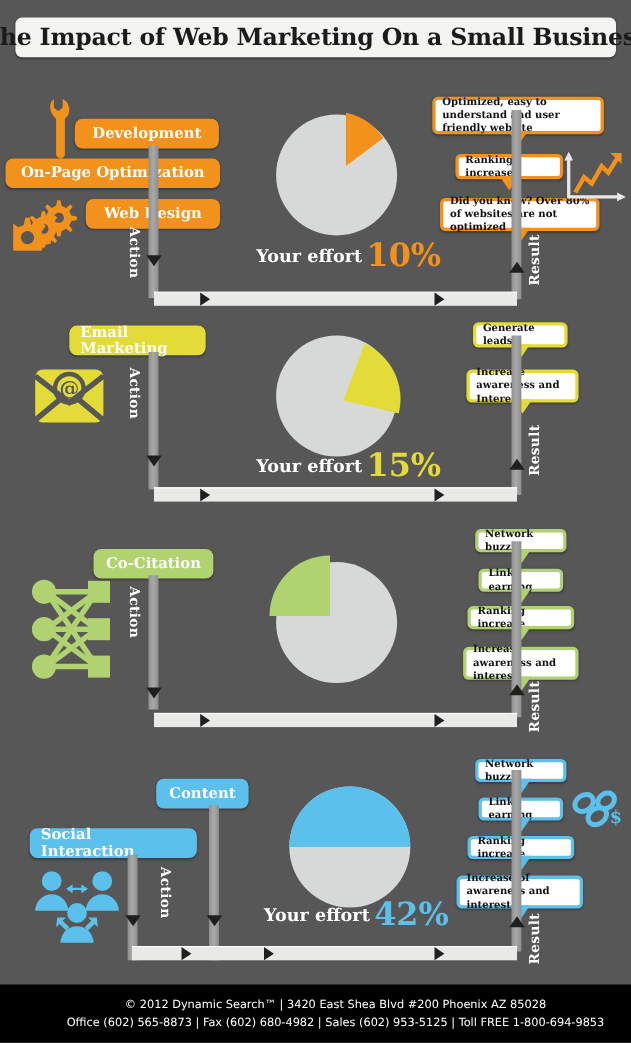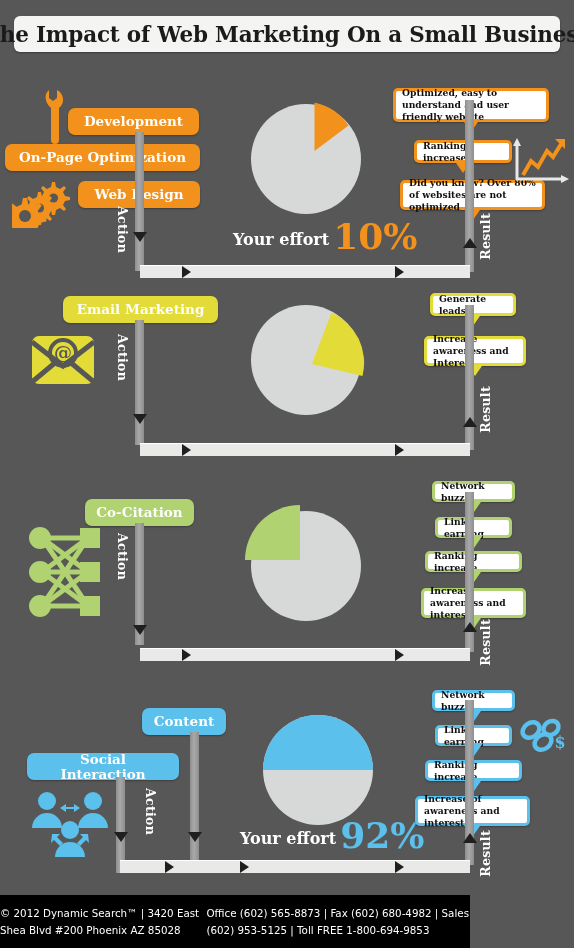--- a/index.html
+++ b/index.html
@@ -38,21 +38,21 @@
   .pill {
     position: absolute;
     border-radius: 7px;
     display: flex; align-items: center; justify-content: center;
     color: #fdfdfb;
     font-family: "DejaVu Serif", "Liberation Serif", serif;
     font-weight: bold;
     font-size: 13.5px;
     padding: 0 10px;
     box-shadow: 0 1px 2px rgba(0,0,0,.3);
-    text-align: center;
+    text-align: left;
     line-height: 1.05;
   }
 
   
   .stem {
     position: absolute;
     width: 9px;
     background: linear-gradient(to right, #8e8e8e 0%, #a9a9a9 45%, #8e8e8e 100%);
   }
   .stem-head {
@@ -136,37 +136,38 @@
   .pie-wrap { position: absolute; }
   .effort-line {
     position: absolute;
     white-space: nowrap;
     color: #ffffff;
     font-family: "DejaVu Serif", "Liberation Serif", serif;
     font-weight: bold;
     font-size: 16px;
   }
   .effort-line .pct {
-    font-size: 36px;
+    font-size: 29px;
     vertical-align: -4px;
     margin-left: 4px;
   }
 
   
   .footer {
     position: absolute;
     left: 0; bottom: 0;
-    width: 470px; height: 53px;
+    width: 574px; height: 53px;
     background: #000000;
     color: #ffffff;
-    display: flex; flex-direction: row;
+    display: flex; flex-direction: column;
     align-items: center; justify-content: center;
     font-family: "DejaVu Sans", "Liberation Sans", sans-serif;
     font-size: 10.3px;
     line-height: 1.65;
+    padding-left: 36px;
   }
 
   .icon { position: absolute; }
 </style>
 </head>
 <body>
 
 <div id="page">
 
   <div class="title-bar">
@@ -244,34 +245,37 @@
   <div class="rail-arrow" style="left:395px; top:265.5px;"></div>
 
   <svg class="icon" style="left:30px; top:332px;" width="66" height="56" viewBox="0 0 66 56">
     <rect x="2" y="4" width="62" height="48" rx="7" fill="#e3db37"></rect>
     <path d="M2 10 L33 34 L64 10" fill="none" stroke="#575757" stroke-width="5"></path>
     <path d="M2 50 L26 30 M64 50 L40 30" stroke="#575757" stroke-width="5" fill="none"></path>
     <circle cx="33" cy="21" r="13" fill="none" stroke="#575757" stroke-width="4"></circle>
     <text x="33" y="27" font-family="DejaVu Serif, serif" font-size="18" font-weight="bold" fill="#575757" text-anchor="middle">@</text>
   </svg>
 
-  <div class="pill" style="left:63px; top:296px; width:155px; height:27px; background:#e3db37;">
+  <div class="pill" style="left:63px; top:296px; width:124px; height:27px; background:#e3db37;">
     <span>Email Marketing</span>
   </div>
 
   <div class="stem" style="left:135px; top:320px; height:125px;"></div>
   <div class="stem-head" style="left:132.5px; top:414px;"></div>
   <div class="vlabel" style="left:115px; top:334px;">
     <span>Action</span>
   </div>
 
   <svg class="pie-wrap" style="left:248px; top:298px;" width="124" height="122" viewBox="0 0 124 122">
     <circle cx="58" cy="62" r="55" fill="#d7d9d8"></circle>
     <path d="M58 62 L77.5 10.5 A55 55 0 0 1 108.5 74 Z" fill="#e3db37" transform="translate(6,4)"></path>
   </svg>
+  <div class="effort-line" style="left:233px; top:406px;">
+    <span>Your effort</span><span class="pct" style="color:#e3db37;">15%</span>
+  </div>
 
   <div class="callout" style="left:430px; top:293px; width:86px; height:23px; border-color:#e3db37; justify-content:flex-end;">
     <span>Generate leads</span>
     <span class="tail" style="border-top-color:#e3db37;"></span>
   </div>
   <div class="callout" style="left:424px; top:336px; width:102px; height:30px; border-color:#e3db37;">
     <span>Increase awareness and Interest</span>
     <span class="tail" style="border-top-color:#e3db37;"></span>
   </div>
 
@@ -376,21 +380,21 @@
   <div class="stem-head" style="left:187.5px; top:832px;"></div>
   <div class="vlabel" style="left:143px; top:788px;">
     <span>Action</span>
   </div>
 
   <svg class="pie-wrap" style="left:262px; top:712px;" width="118" height="118" viewBox="0 0 118 118">
     <circle cx="56" cy="58" r="55" fill="#d7d9d8"></circle>
     <path d="M1 58 A55 55 0 0 1 111 58 Z" fill="#5bc0eb"></path>
   </svg>
   <div class="effort-line" style="left:240px; top:814px;">
-    <span>Your effort</span><span class="pct" style="color:#5bc0eb;">92%</span>
+    <span>Your effort</span><span class="pct" style="color:#5bc0eb;">42%</span>
   </div>
 
   <div class="callout" style="left:432px; top:690px; width:83px; height:21px; border-color:#5bc0eb; justify-content:center;">
     <span>Network buzz</span>
     <span class="tail" style="border-top-color:#5bc0eb;"></span>
   </div>
   <div class="callout" style="left:435px; top:725px; width:77px; height:21px; border-color:#5bc0eb; justify-content:center;">
     <span>Link earning</span>
     <span class="tail" style="border-top-color:#5bc0eb;"></span>
   </div>

